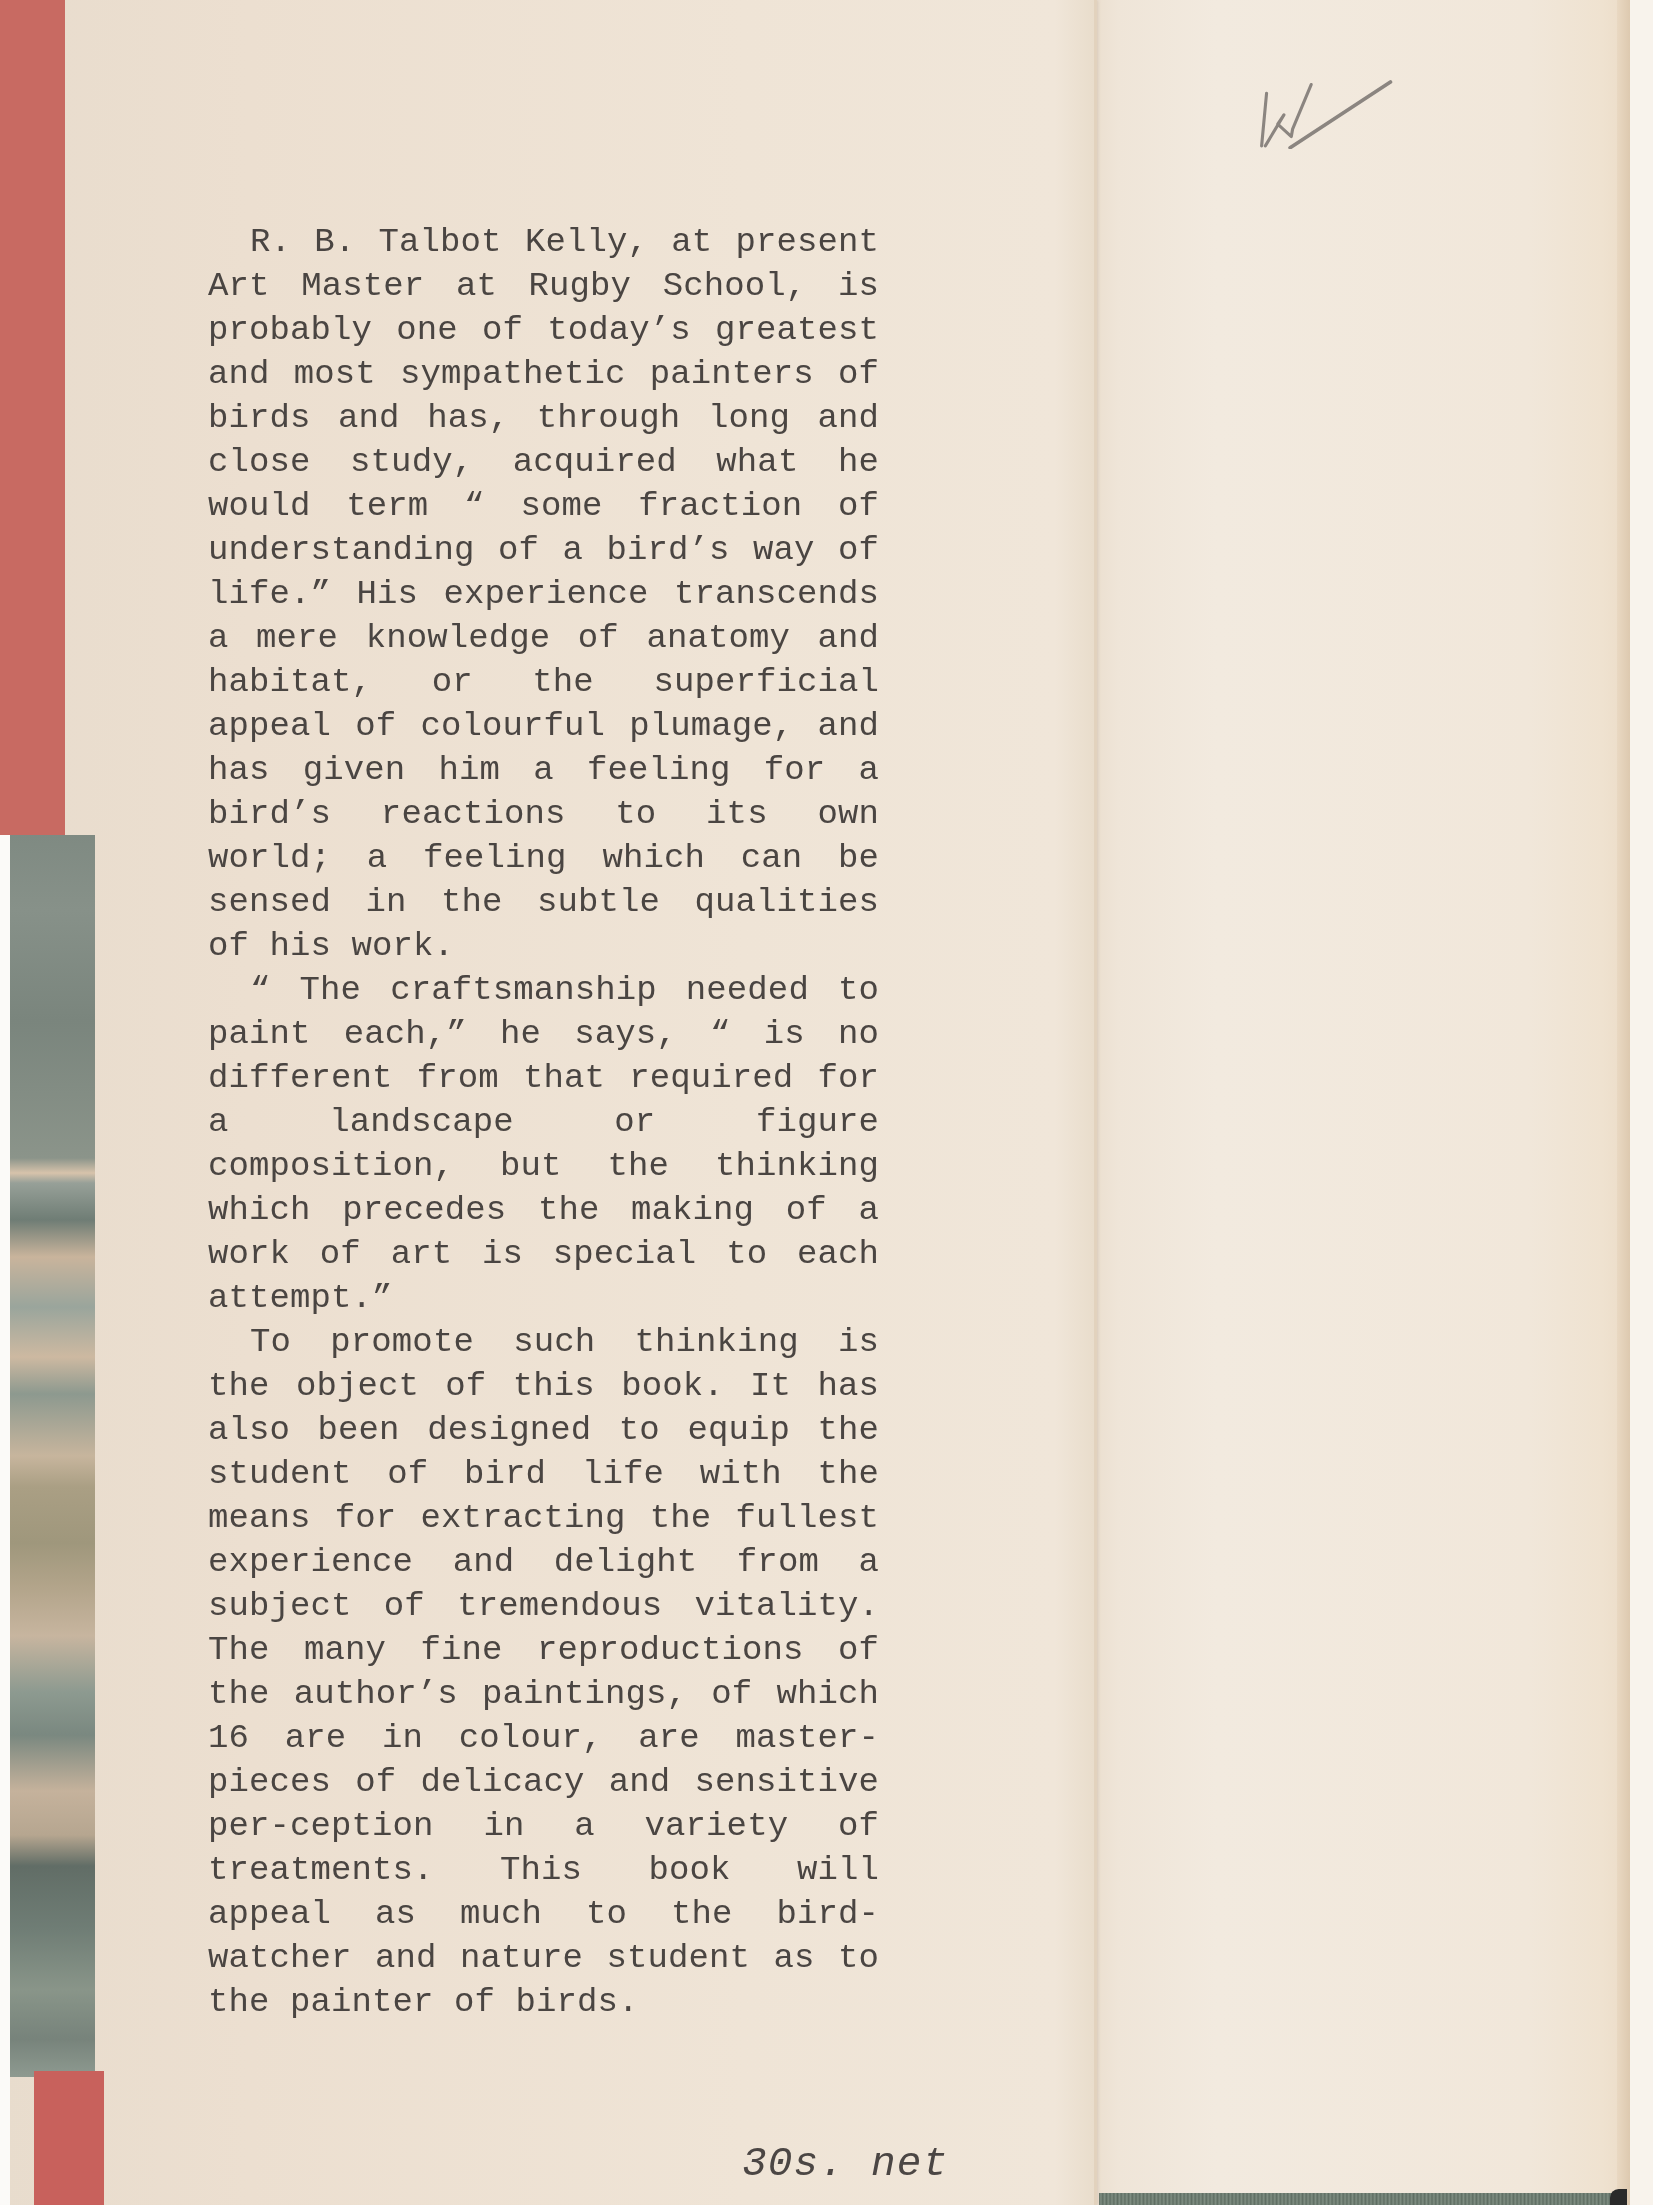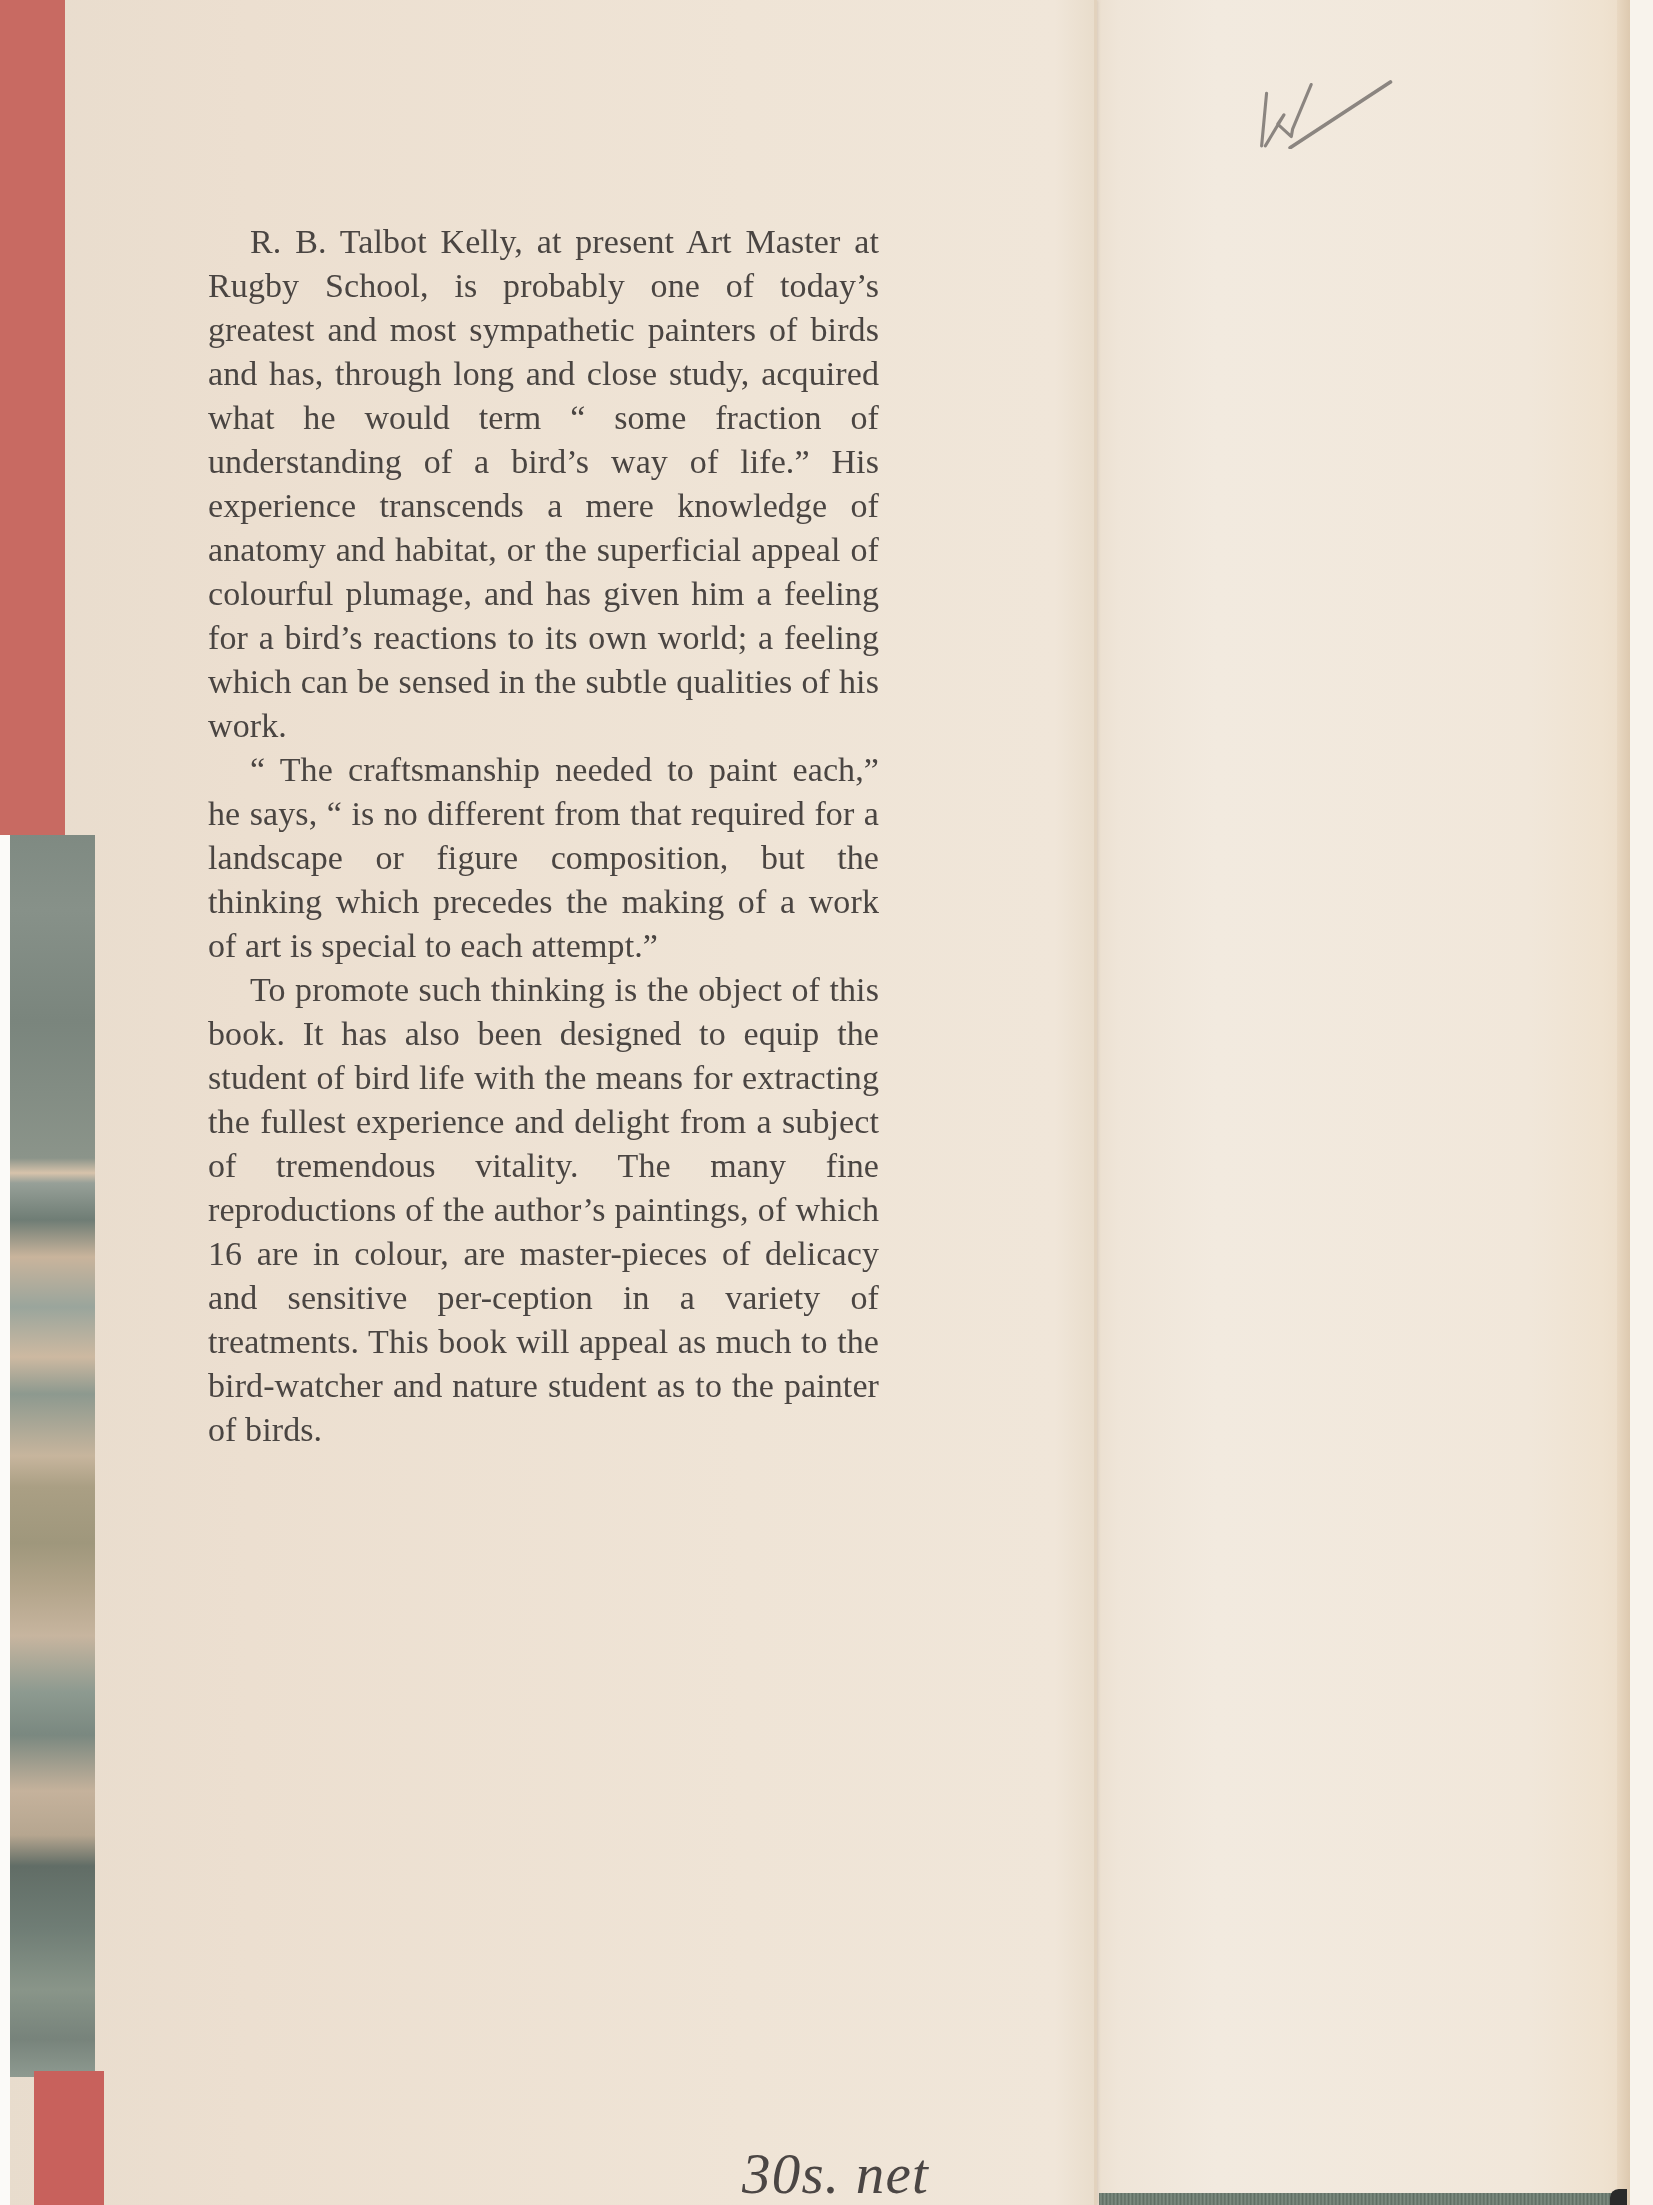--- a/index.html
+++ b/index.html
@@ -10,21 +10,21 @@
       width: 1654px;
       height: 2205px;
       position: relative;
       overflow: hidden;
       background: #f3ebe0;
       font-family: "Liberation Serif", "DejaVu Serif", serif;
     }
     .scene {
       position: absolute;
       left: 0; top: 0;
-      width: 1654px; height: 2205px;
+      width: 1654px; height: 2205px; font-family: Liberation Mono, monospace;
     }
     
     .endpaper {
       position: absolute;
       left: 1093px; top: 0;
       width: 561px; height: 2205px;
       background: linear-gradient(90deg, #ebdfcf 0px, #efe5d8 25px, #f2eadf 124px, #f1e7da 435px, #efe2d0 509px, #ead9c4 546px, #f6f0e8 553px, #f9f5ee 561px);
     }
     .endpaper-edge {
       position: absolute;
@@ -123,21 +123,21 @@
       text-align-last: left;
       text-indent: 42px;
       hyphens: manual;
     }
     .blurb p + p {
       margin-top: 0;
     }
     .price {
       position: absolute;
       left: 742px; top: 2141px;
-      font-size: 57px;
+      font-size: 41px;
       font-style: italic;
       color: #4b4644;
       letter-spacing: 1.2px;
     }
   </style>
 </head>
 <body>
 
 <div class="scene">
 

